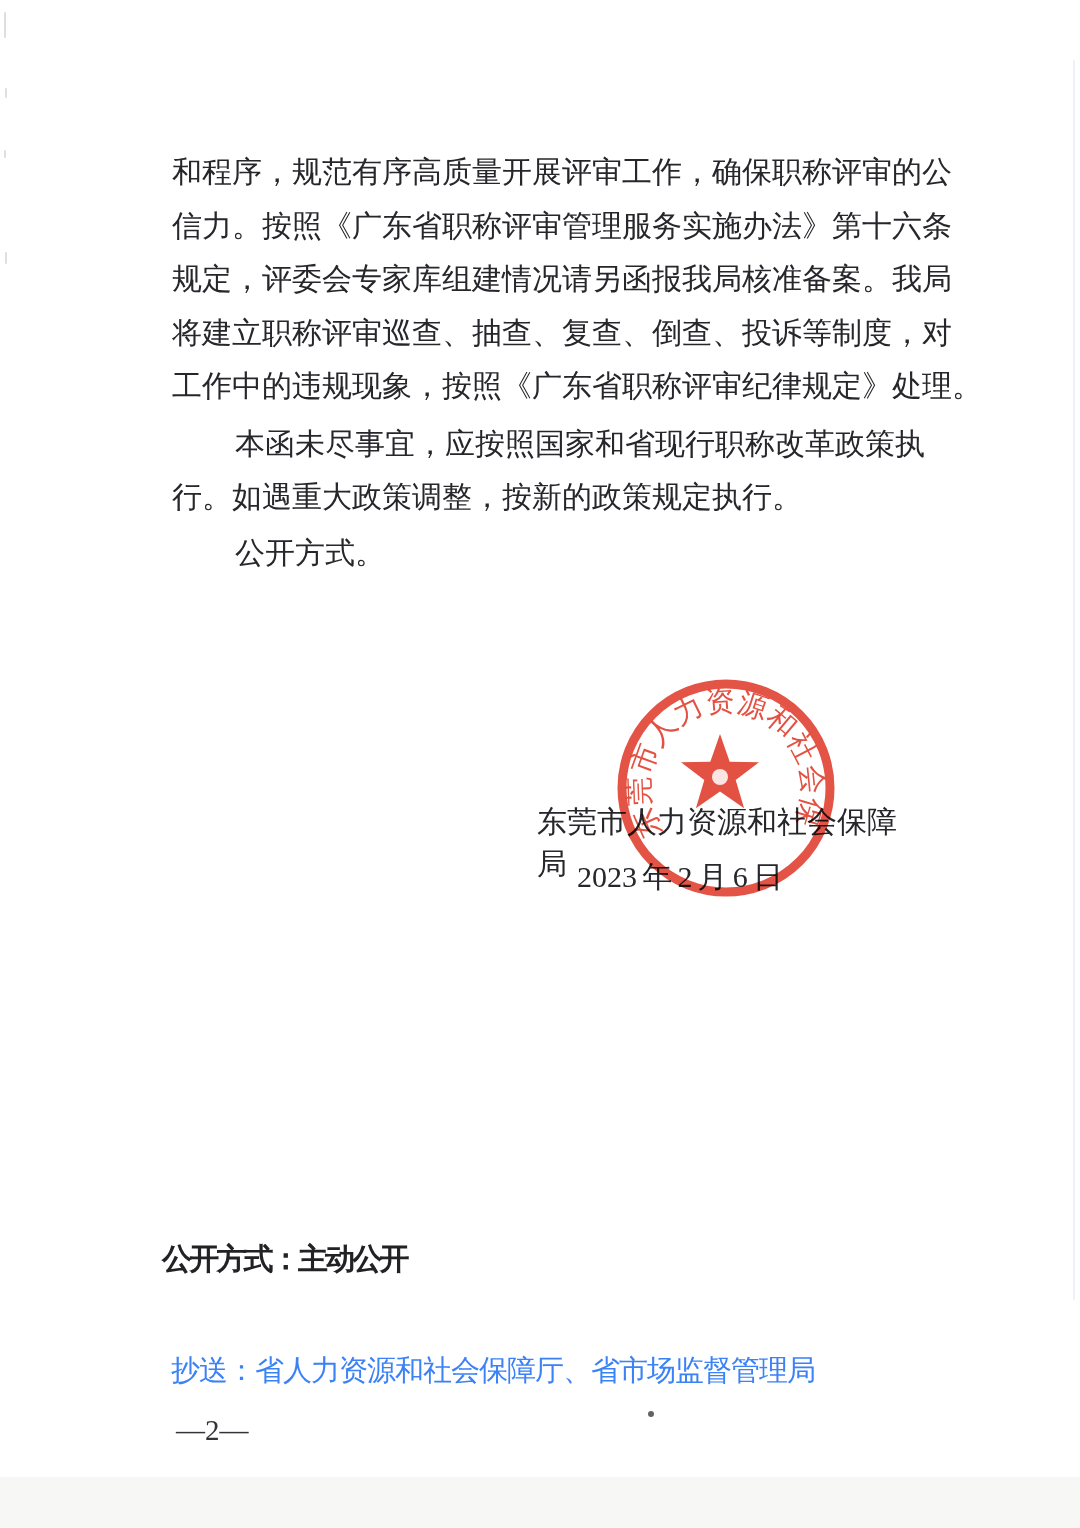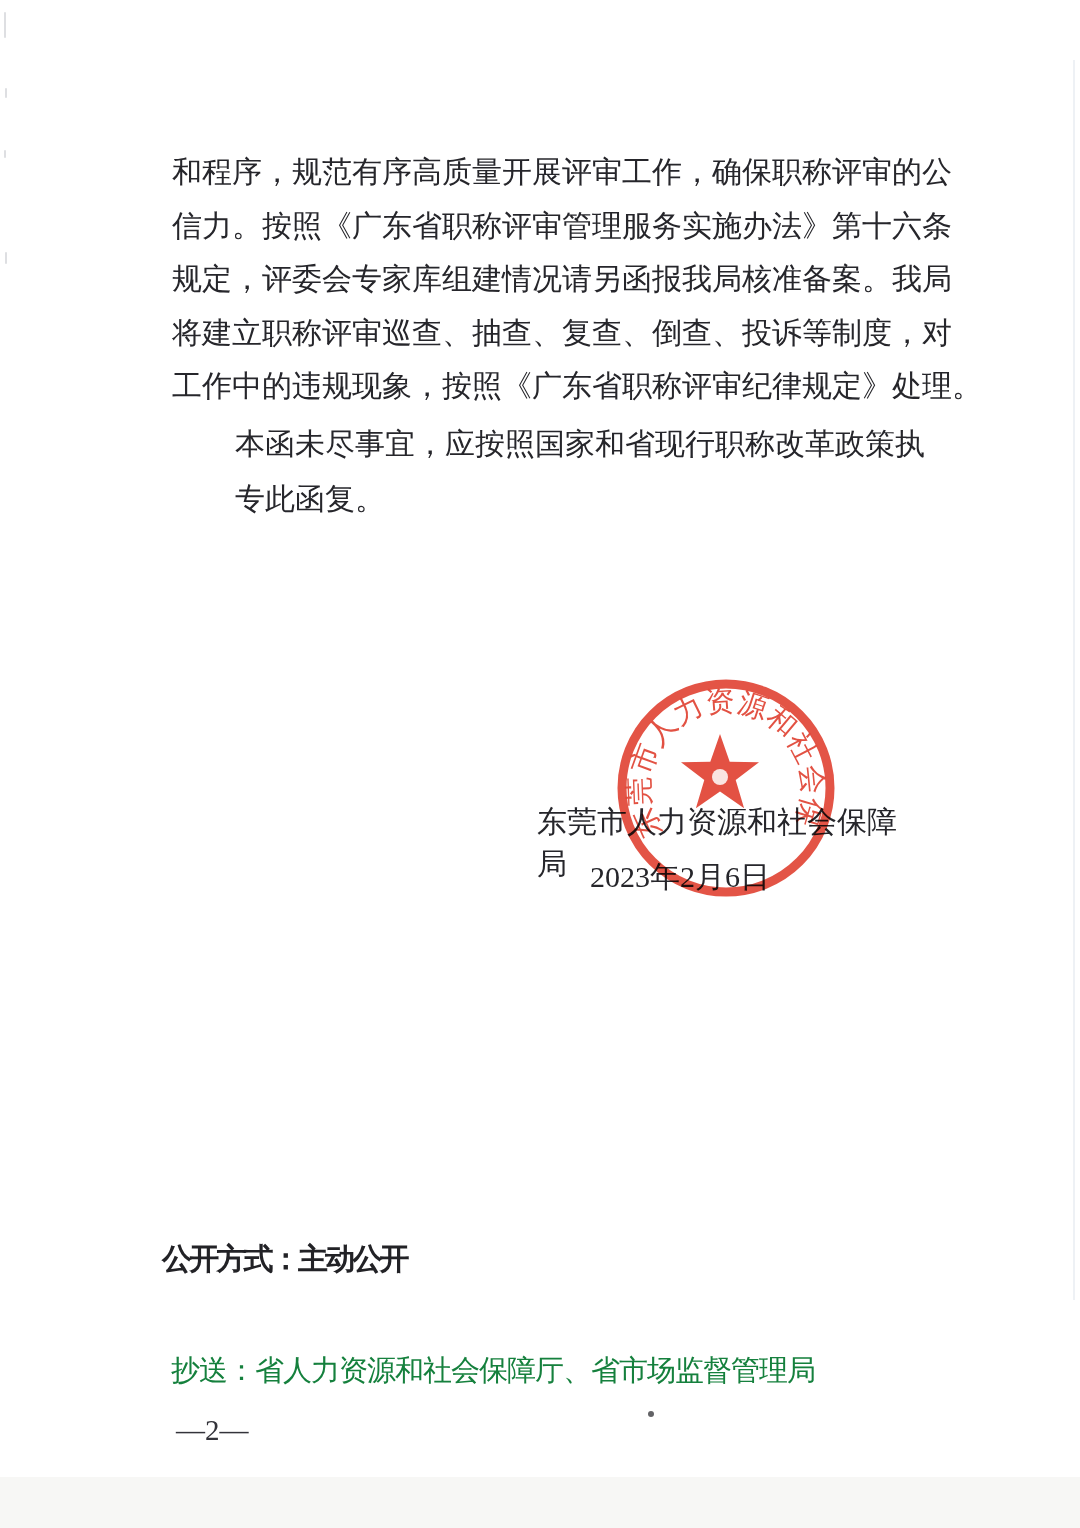--- a/index.html
+++ b/index.html
@@ -27,21 +27,21 @@
   .gap2 { margin-top: 2px; }
   
   .sig-org {
     position: absolute; left: 537px; top: 801px; width: 374px; height: 42px;
     font-size: 30px; line-height: 42px;
     display: flex; justify-content: space-between;
   }
   .sig-date {
     position: absolute; left: 577px; top: 856px; width: 206px; height: 42px;
     font-size: 30px; line-height: 42px;
-    display: flex; justify-content: center;
+    display: flex; justify-content: space-between;
   }
   
   .seal {
     position: absolute; left: 604px; top: 666px; width: 244px; height: 244px;
     mix-blend-mode: multiply; opacity: 0.9;
     pointer-events: none;
   }
   .seal svg { width: 100%; height: 100%; }
   .seal text {
     font-family: "Liberation Serif", "DejaVu Serif", serif;
@@ -50,21 +50,21 @@
   
   .publicity {
     position: absolute; left: 162px; top: 1239px;
     font-family: "Liberation Sans", "DejaVu Sans", sans-serif;
     font-weight: bold; font-size: 30px; letter-spacing: -2.8px;
     color: #222226; white-space: nowrap;
   }
   .cc-line {
     position: absolute; left: 171px; top: 1351px;
     font-size: 29px; letter-spacing: -1px;
-    color: #15803d; white-space: nowrap;
+    color: #3b82f6; white-space: nowrap;
   }
   .page-number {
     position: absolute; left: 176px; top: 1414px;
     font-size: 29px; color: #33333a; letter-spacing: 0;
   }
   
   .edge-mark { position: absolute; background: #c2c5ca; opacity: 0.55; width: 2px; border-radius: 2px; }
   .right-scan-line {
     position: absolute; left: 1073px; top: 60px; width: 2px; height: 1240px;
     background: #c8d0dd; opacity: 0.30;
@@ -251,21 +251,22 @@
         <span>现</span>
         <span>行</span>
         <span>职</span>
         <span>称</span>
         <span>改</span>
         <span>革</span>
         <span>政</span>
         <span>策</span>
         <span>执</span>
       </div>
-    <div class="line indent gap2">专此函复。</div>
+    <div class="line">行。如遇重大政策调整，按新的政策规定执行。</div>
+    <div class="line indent gap2">公开方式。</div>
   </div>
 
   <div class="sig-org t-line">
       <span>东莞市人力资源和社会保障局</span>
     </div>
   <div class="sig-date t-line">
       <span>2023</span>
       <span>年</span>
       <span>2</span>
       <span>月</span>

